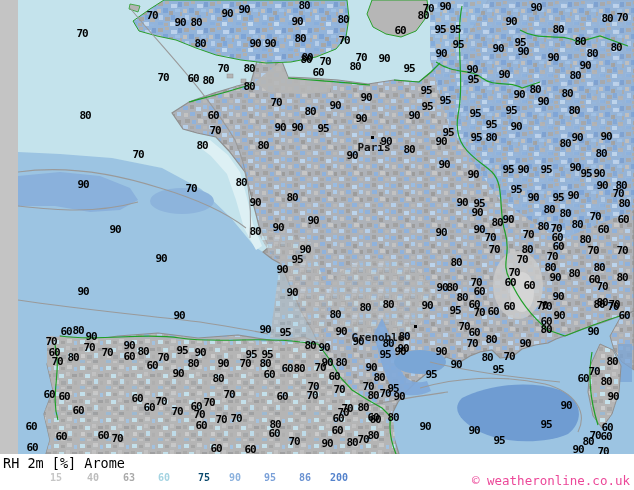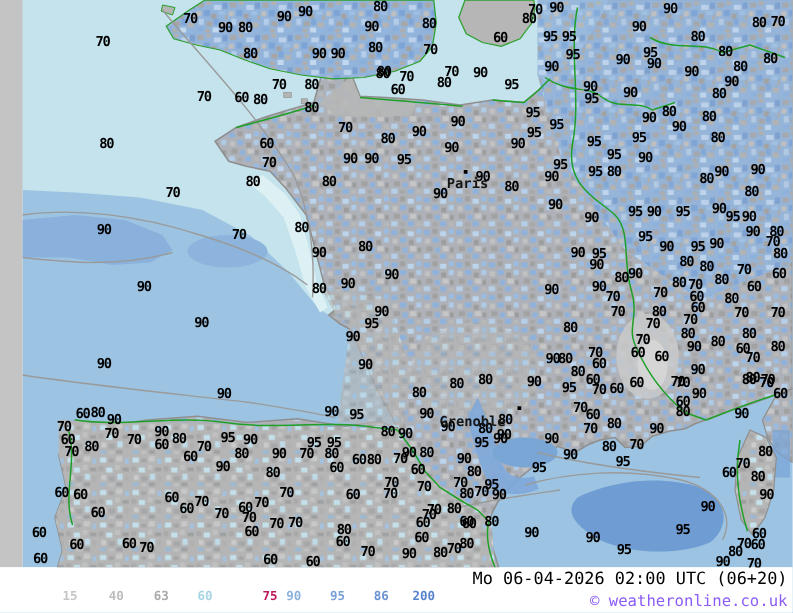--- a/index.html
+++ b/index.html
@@ -19,21 +19,21 @@
   .city-label{
     position:absolute;transform:translate(-50%,-50%);
     font-size:11px;font-weight:bold;line-height:1;color:#151515;white-space:nowrap;
   }
   .city-dot{position:absolute;width:3px;height:3px;background:#000;}
   #footer{position:absolute;left:0;top:454px;width:634px;height:36px;background:#fff;}
   #param-label{position:absolute;left:3px;top:1px;font-size:13.5px;color:#000;white-space:pre;}
   #datetime-label{position:absolute;right:4px;top:1px;font-size:13.5px;color:#000;white-space:pre;}
   #legend{position:absolute;left:0;top:18px;width:634px;height:18px;}
   .legend-val{position:absolute;top:0;font-size:10px;font-weight:bold;}
-  #copyright{position:absolute;right:4px;top:19px;font-size:12.5px;color:#8b5cf6;}
+  #copyright{position:absolute;right:4px;top:19px;font-size:12.5px;color:#ec4899;}
 </style>
 </head>
 <body>
 
 <div id="map">
   <svg width="634" height="454" viewBox="0 0 634 454">
     <defs>
       <pattern id="pBlue" width="26" height="26" patternUnits="userSpaceOnUse">
         <rect width="26" height="26" fill="#93b4da"></rect>
         <rect x="2" y="2" width="5" height="4" fill="#a8a8a8"></rect>
@@ -465,26 +465,26 @@
       <span class="map-label" style="left: 578px; top: 449px;">90</span>
       <span class="map-label" style="left: 603px; top: 451px;">70</span>
       <span class="city-dot" style="left: 371px; top: 136px;"></span>
       <span class="city-label" style="left: 374px; top: 147px;">Paris</span>
       <span class="city-dot" style="left: 414px; top: 325px;"></span>
       <span class="city-label" style="left: 378px; top: 337px;">Grenoble</span>
     </div>
 </div>
 
 <div id="footer">
-  <span id="datetime-label">Mo 06-04-2026 02:00 UTC (06+20)</span>
+  <span id="param-label">RH 2m [%] Arome</span>
   <div id="legend">
       <span class="legend-val" style="left: 50px; color: rgb(198, 198, 198);">15</span>
       <span class="legend-val" style="left: 87px; color: rgb(189, 189, 189);">40</span>
       <span class="legend-val" style="left: 123px; color: rgb(170, 170, 170);">63</span>
       <span class="legend-val" style="left: 158px; color: rgb(165, 212, 226);">60</span>
-      <span class="legend-val" style="left: 210px; color: #be185d;">75</span>
+      <span class="legend-val" style="left: 198px; color: #0c4a6e;">75</span>
       <span class="legend-val" style="left: 229px; color: rgb(140, 178, 222);">90</span>
       <span class="legend-val" style="left: 264px; color: rgb(122, 160, 216);">95</span>
       <span class="legend-val" style="left: 299px; color: rgb(106, 146, 210);">86</span>
       <span class="legend-val" style="left: 330px; color: rgb(85, 131, 204);">200</span>
     </div>
   <span id="copyright">© weatheronline.co.uk</span>
 </div>
 
 </body></html>

